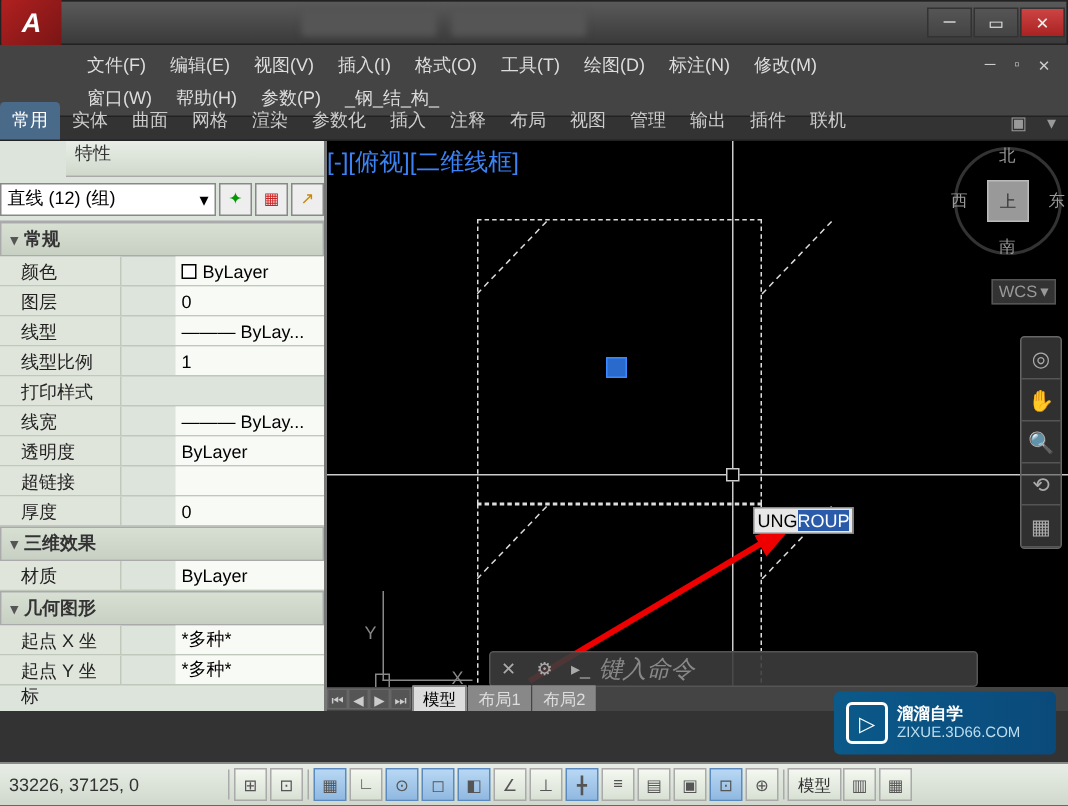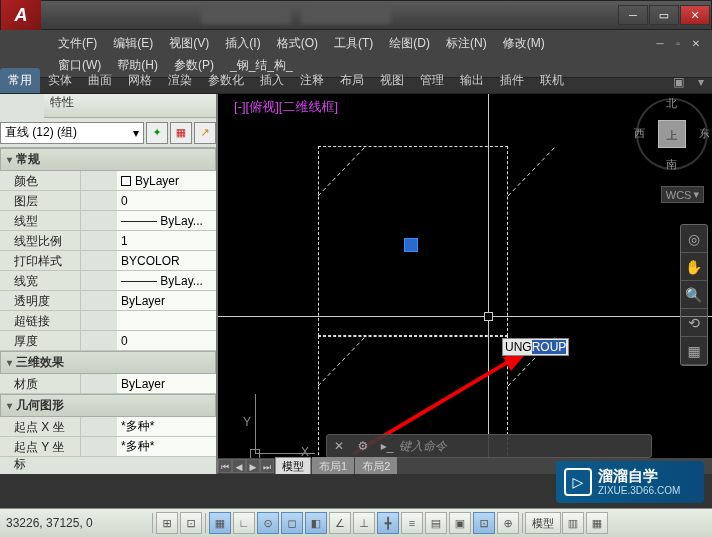--- a/index.html
+++ b/index.html
@@ -39,21 +39,21 @@
 .props-tool-btn { width: 22px; height: 22px; border: 1px solid #888; background: #eee; margin-left: 2px; display: flex; align-items: center; justify-content: center; font-size: 11px; cursor: pointer; }
 .props-section-header { background: linear-gradient(#d8e0d4, #c8d0c4); border: 1px solid #aaa; padding: 2px 6px; font-weight: bold; color: #333; display: flex; align-items: center; cursor: pointer; }
 .props-section-header::before { content: "▾"; margin-right: 4px; font-size: 10px; color: #555; }
 .props-row { display: flex; height: 20px; border-bottom: 1px solid #c0c8bc; }
 .props-label { width: 81px; background: #dfe5db; color: #222; padding: 2px 6px 2px 14px; border-right: 1px solid #c0c8bc; }
 .props-value { flex: 1; background: #f8faf6; color: #000; padding: 2px 4px; display: flex; align-items: center; margin-left: 36px; }
 .color-swatch { width: 10px; height: 10px; border: 1px solid #000; background: #fff; margin-right: 4px; display: inline-block; }
 
 
 .draw-area { flex: 1; background: #000; position: relative; overflow: hidden; }
-.view-label { position: absolute; top: 4px; left: 16px; color: #d946ef; font-size: 13px; }
+.view-label { position: absolute; top: 4px; left: 0; color: #3b82f6; font-size: 16px; }
 .view-label .bracket { cursor: pointer; }
 
 
 .cube { position: absolute; top: 52px; left: 100px; width: 240px; height: 240px; }
 .cube-front { left: 0; top: 50px; width: 190px; height: 190px; border: 1px dashed #ddd; }
 .cube-back { left: 48px; top: 0; width: 190px; height: 190px; border: 1px dashed #ddd; }
 
 
 .crosshair-h { position: absolute; top: 222px; left: 0; right: 0; border-top: 1px solid #ccc; }
 .crosshair-v { position: absolute; top: 0; bottom: 0; left: 270px; border-left: 1px solid #ccc; }
@@ -87,41 +87,41 @@
 .vc-w { top: 28px; left: -2px; } .vc-e { top: 28px; right: -2px; }
 .wcs-label { position: absolute; top: 92px; right: 8px; background: #333; color: #999; font-size: 11px; padding: 1px 4px; border: 1px solid #555; display: flex; align-items: center; gap: 2px; }
 
 
 .nav-bar { position: absolute; right: 4px; top: 130px; width: 28px; background: rgba(80,80,80,0.6); border: 1px solid #666; border-radius: 3px; }
 .nav-btn { width: 26px; height: 28px; color: #aaa; font-size: 14px; display: flex; align-items: center; justify-content: center; cursor: pointer; border-bottom: 1px solid #555; }
 
 
 .cmd-line-area { position: absolute; bottom: 16px; left: 108px; right: 60px; height: 24px; background: rgba(60,60,60,0.9); border: 1px solid #555; display: flex; align-items: center; border-radius: 3px; }
 .cmd-icon { width: 24px; color: #aaa; text-align: center; font-size: 12px; }
-.cmd-text { color: #888; font-size: 12px; font-style: italic; }
+.cmd-text { color: #888; font-size: 16px; font-style: italic; }
 
 
 .layout-tabs { position: absolute; bottom: 0; left: 0; right: 0; height: 16px; background: #444; display: flex; align-items: center; font-size: 11px; }
 .ltab-nav { width: 14px; height: 14px; background: #555; color: #ccc; text-align: center; line-height: 14px; border: 1px solid #666; cursor: pointer; font-size: 9px; }
 .ltab { background: #ddd; color: #000; padding: 1px 6px; border: 1px solid #888; cursor: pointer; margin-left: 1px; }
 .ltab.inactive { background: #888; color: #ddd; }
 
 
 .status-bar { position: absolute; bottom: 0; left: 0; right: 0; height: 29px; background: linear-gradient(#e8eee6, #d0d8cc); border-top: 1px solid #888; display: flex; align-items: center; font-size: 12px; color: #333; }
 .status-coords { padding: 0 6px; width: 150px; }
 .status-sep { width: 1px; height: 20px; background: #aaa; margin: 0 2px; }
 .status-btn { width: 22px; height: 22px; border: 1px solid #aaa; background: linear-gradient(#f4f8f0,#d8e0d4); margin: 0 1px; display: flex; align-items: center; justify-content: center; font-size: 11px; cursor: pointer; color: #555; }
 .status-btn.active { background: linear-gradient(#b8d8f4,#90b8e0); border-color: #5a8ac0; }
 .status-text-btn { padding: 0 6px; height: 22px; border: 1px solid #aaa; background: linear-gradient(#f4f8f0,#d8e0d4); display: flex; align-items: center; font-size: 11px; cursor: pointer; }
 
 
 .watermark { position: absolute; bottom: 34px; right: 8px; width: 148px; height: 42px; background: linear-gradient(90deg, #0a5a8a, #0a4a7a); border-radius: 4px; display: flex; align-items: center; padding: 0 8px; color: #fff; }
 .wm-icon { width: 28px; height: 28px; border: 2px solid #fff; border-radius: 4px; display: flex; align-items: center; justify-content: center; font-size: 14px; margin-right: 6px; }
 .wm-text { display: flex; flex-direction: column; line-height: 1.1; }
-.wm-title { font-size: 15px; font-weight: bold; }
+.wm-title { font-size: 11px; font-weight: bold; }
 .wm-sub { font-size: 10px; color: #bde; }
 </style>
 </head>
 <body>
 
 <div class="title-bar">
   <div class="app-logo">A</div>
   <div class="title-blur">
     <div class="blur-box"></div>
       <div class="blur-box"></div>
@@ -212,21 +212,20 @@
         <div class="props-value">
           <span>——— ByLay...</span>
         </div>
       </div>
     <div class="props-row">
         <div class="props-label">线型比例</div>
         <div class="props-value">1</div>
       </div>
     <div class="props-row">
         <div class="props-label">打印样式</div>
-        <div class="props-value">BYCOLOR</div>
       </div>
     <div class="props-row">
         <div class="props-label">线宽</div>
         <div class="props-value">
           <span>——— ByLay...</span>
         </div>
       </div>
     <div class="props-row">
         <div class="props-label">透明度</div>
         <div class="props-value">ByLayer</div>

